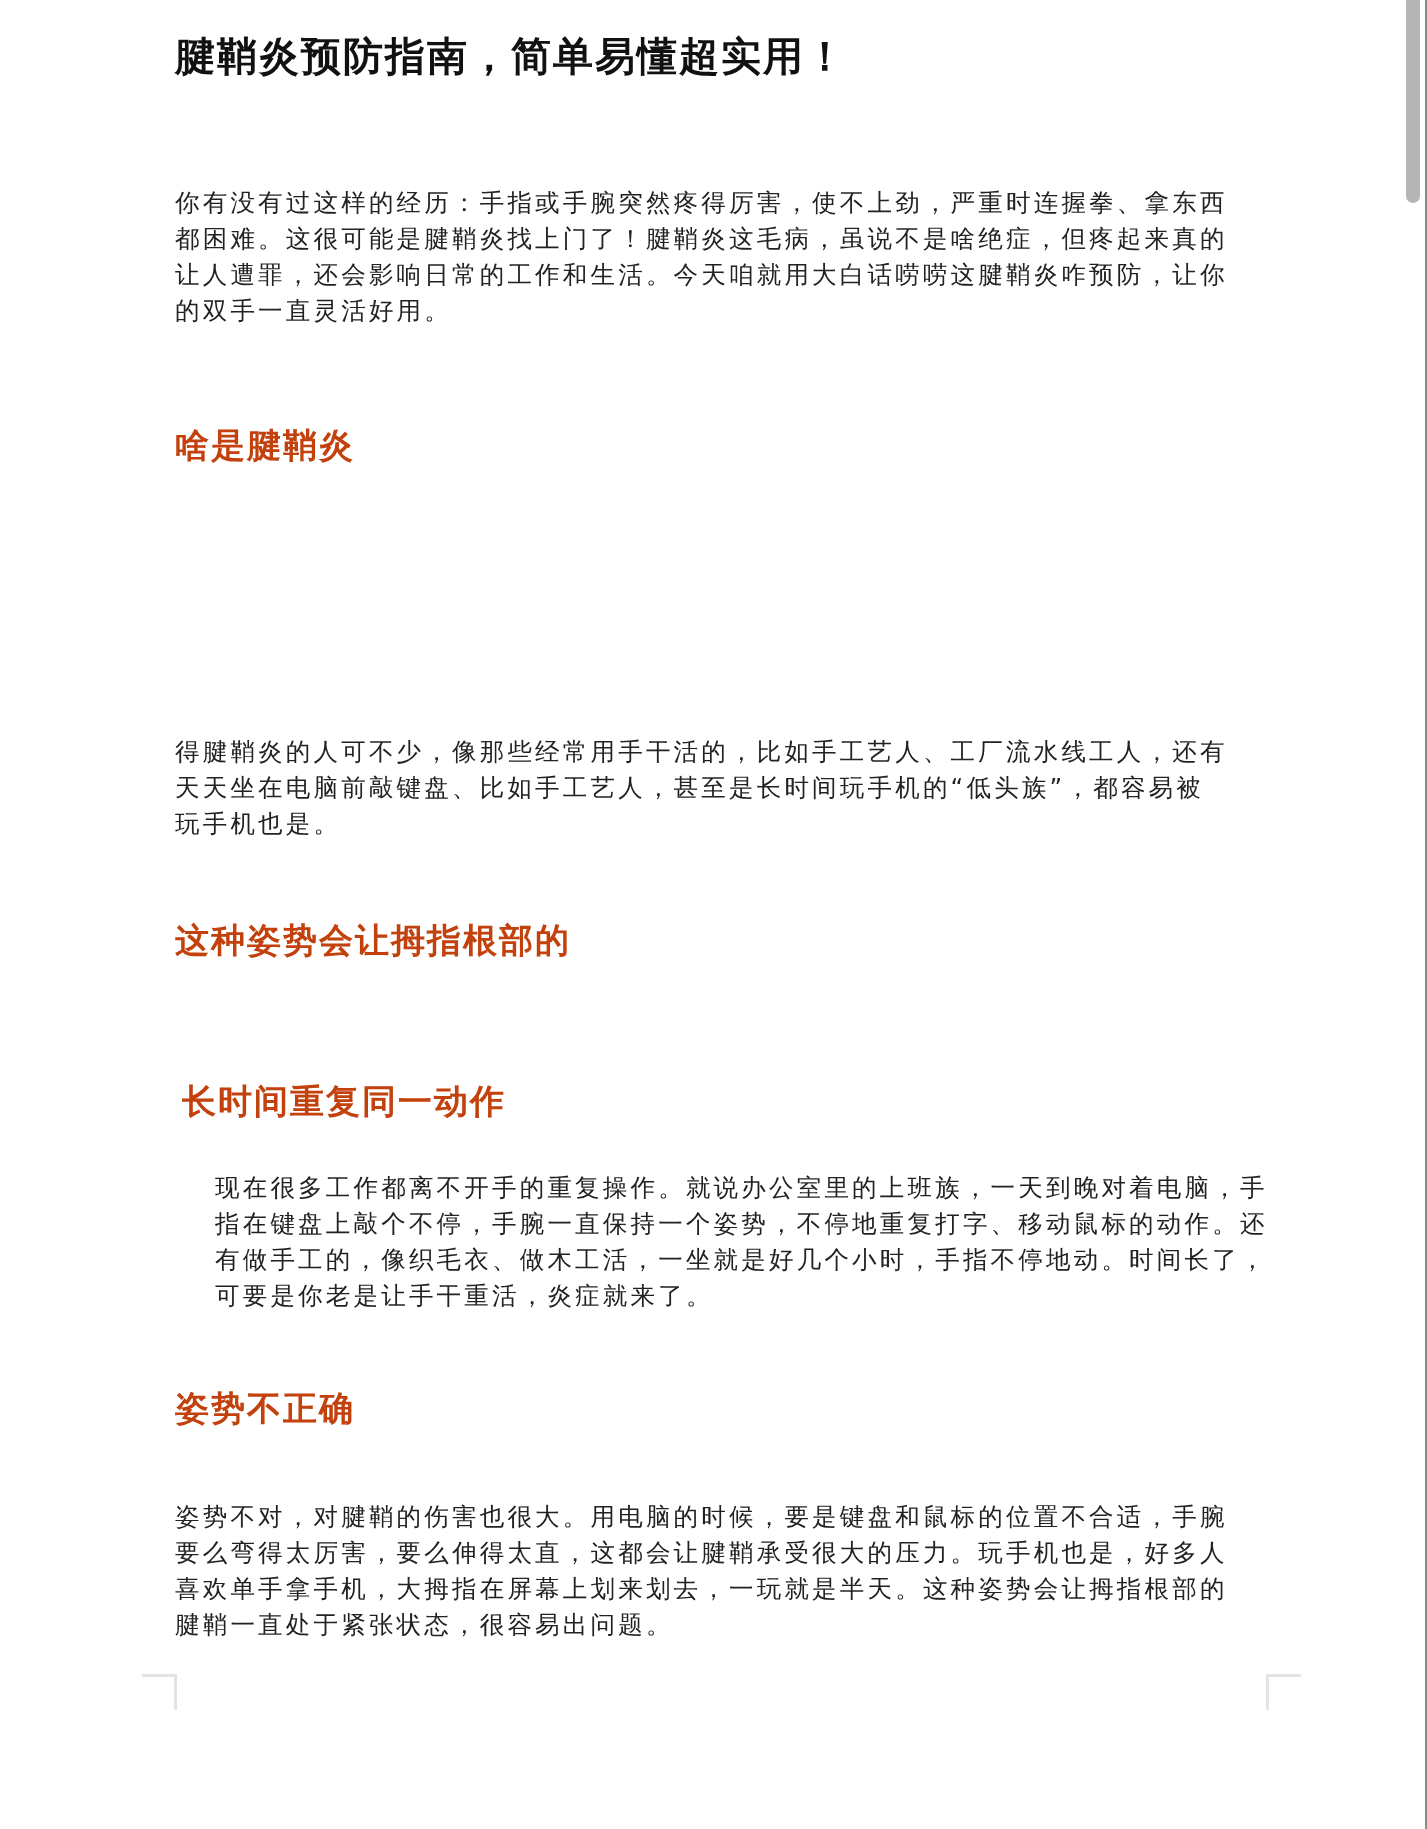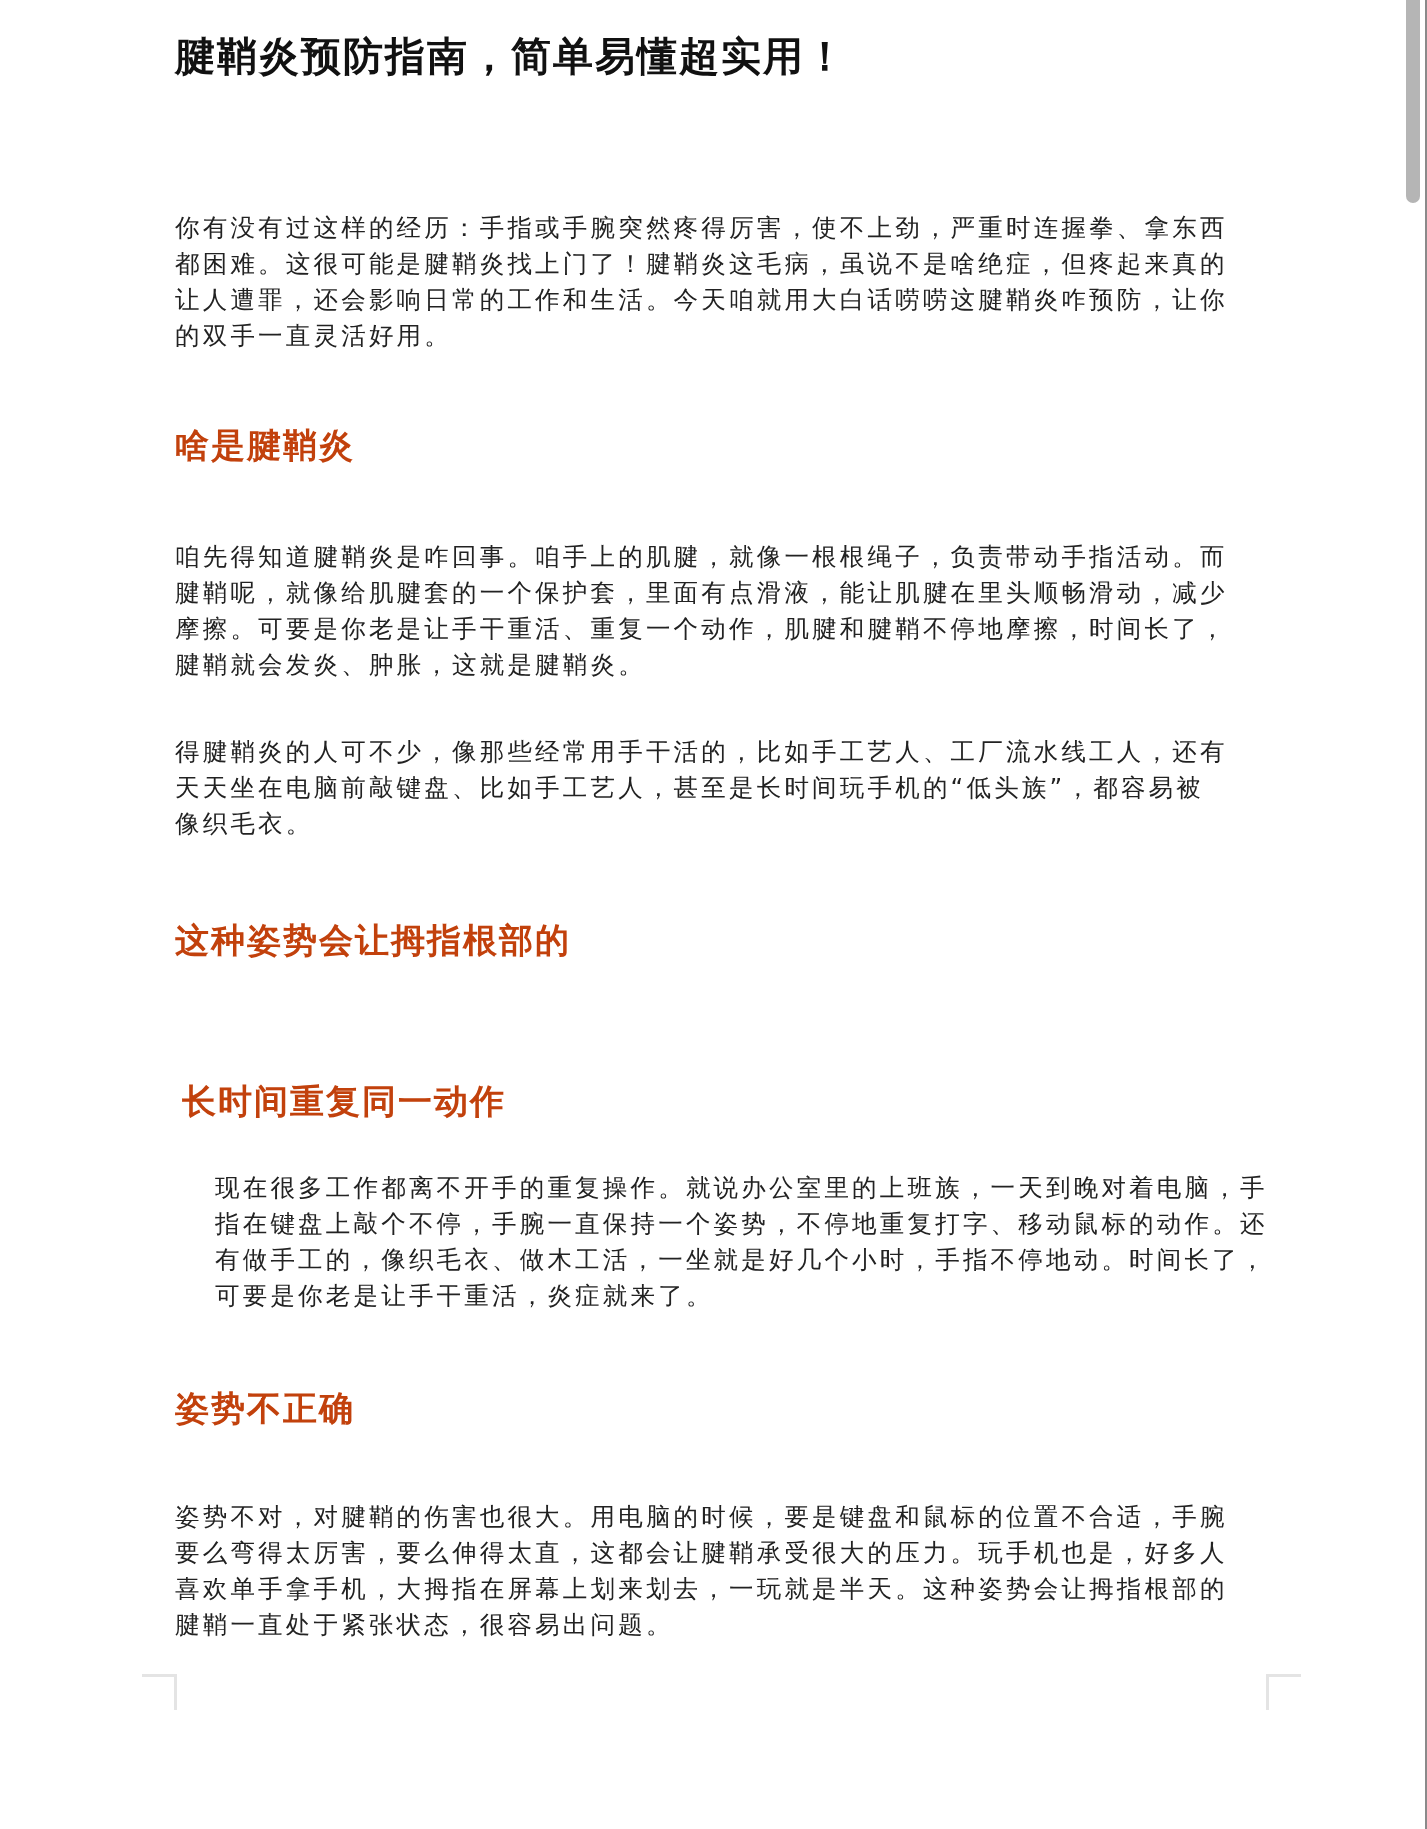--- a/index.html
+++ b/index.html
@@ -75,40 +75,34 @@
     .corner-left { left: 142px; top: 1674px; border-top-width: 3px; border-right-width: 3px; }
     .corner-right { left: 1266px; top: 1674px; border-top-width: 3px; border-left-width: 3px; }
   </style>
 </head>
 <body>
 
 <div class="page">
 
   <div class="block h1" style="top:32px;">腱鞘炎预防指南，简单易懂超实用！</div>
 
-  <div class="block p" style="top:210px;">
+  <div class="block p" style="top:185px;">
     <span class="line">你有没有过这样的经历：手指或手腕突然疼得厉害，使不上劲，严重时连握拳、拿东西</span>
     <span class="line">都困难。这很可能是腱鞘炎找上门了！腱鞘炎这毛病，虽说不是啥绝症，但疼起来真的</span>
     <span class="line">让人遭罪，还会影响日常的工作和生活。今天咱就用大白话唠唠这腱鞘炎咋预防，让你</span>
     <span class="line">的双手一直灵活好用。</span>
   </div>
 
   <div class="block h2" style="top:423px;">啥是腱鞘炎</div>
 
-  <div class="block p" style="top:539px;">
-    <span class="line">咱先得知道腱鞘炎是咋回事。咱手上的肌腱，就像一根根绳子，负责带动手指活动。而</span>
-    <span class="line">腱鞘呢，就像给肌腱套的一个保护套，里面有点滑液，能让肌腱在里头顺畅滑动，减少</span>
-    <span class="line">摩擦。可要是你老是让手干重活、重复一个动作，肌腱和腱鞘不停地摩擦，时间长了，</span>
-    <span class="line">腱鞘就会发炎、肿胀，这就是腱鞘炎。</span>
-  </div>
 
   <div class="block p" style="top:734px;">
     <span class="line">得腱鞘炎的人可不少，像那些经常用手干活的，比如手工艺人、工厂流水线工人，还有</span>
     <span class="line">天天坐在电脑前敲键盘、比如手工艺人，甚至是长时间玩手机的“低头族”，都容易被</span>
-    <span class="line">像织毛衣。</span>
+    <span class="line">玩手机也是。</span>
   </div>
 
   <div class="block h2" style="top:918px;">这种姿势会让拇指根部的</div>
 
   <div class="block h2" style="top:1079px;margin-left:7px;">长时间重复同一动作</div>
 
   <div class="block p" style="top:1170px;margin-left:40px;">
     <span class="line">现在很多工作都离不开手的重复操作。就说办公室里的上班族，一天到晚对着电脑，手</span>
     <span class="line">指在键盘上敲个不停，手腕一直保持一个姿势，不停地重复打字、移动鼠标的动作。还</span>
     <span class="line">有做手工的，像织毛衣、做木工活，一坐就是好几个小时，手指不停地动。时间长了，</span>

